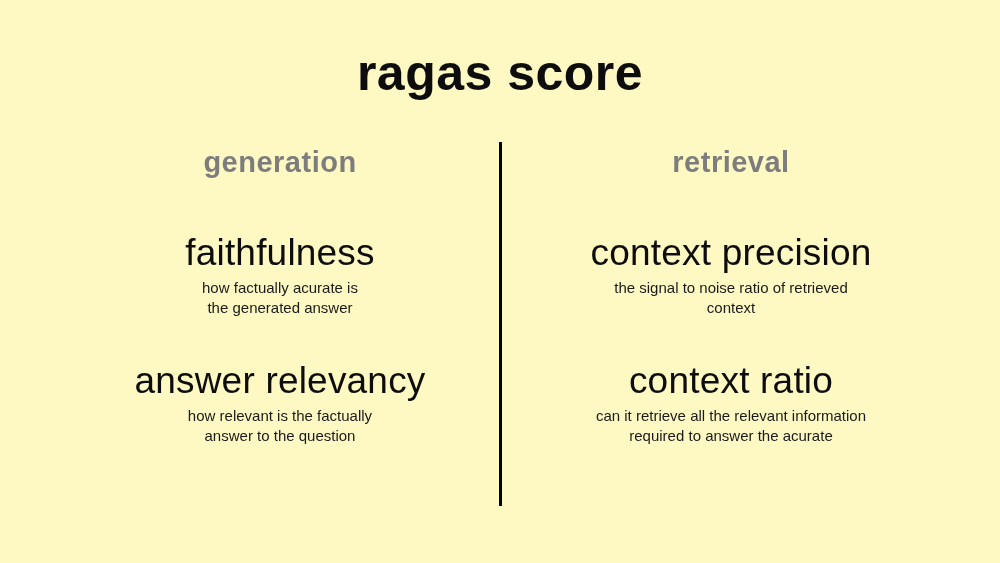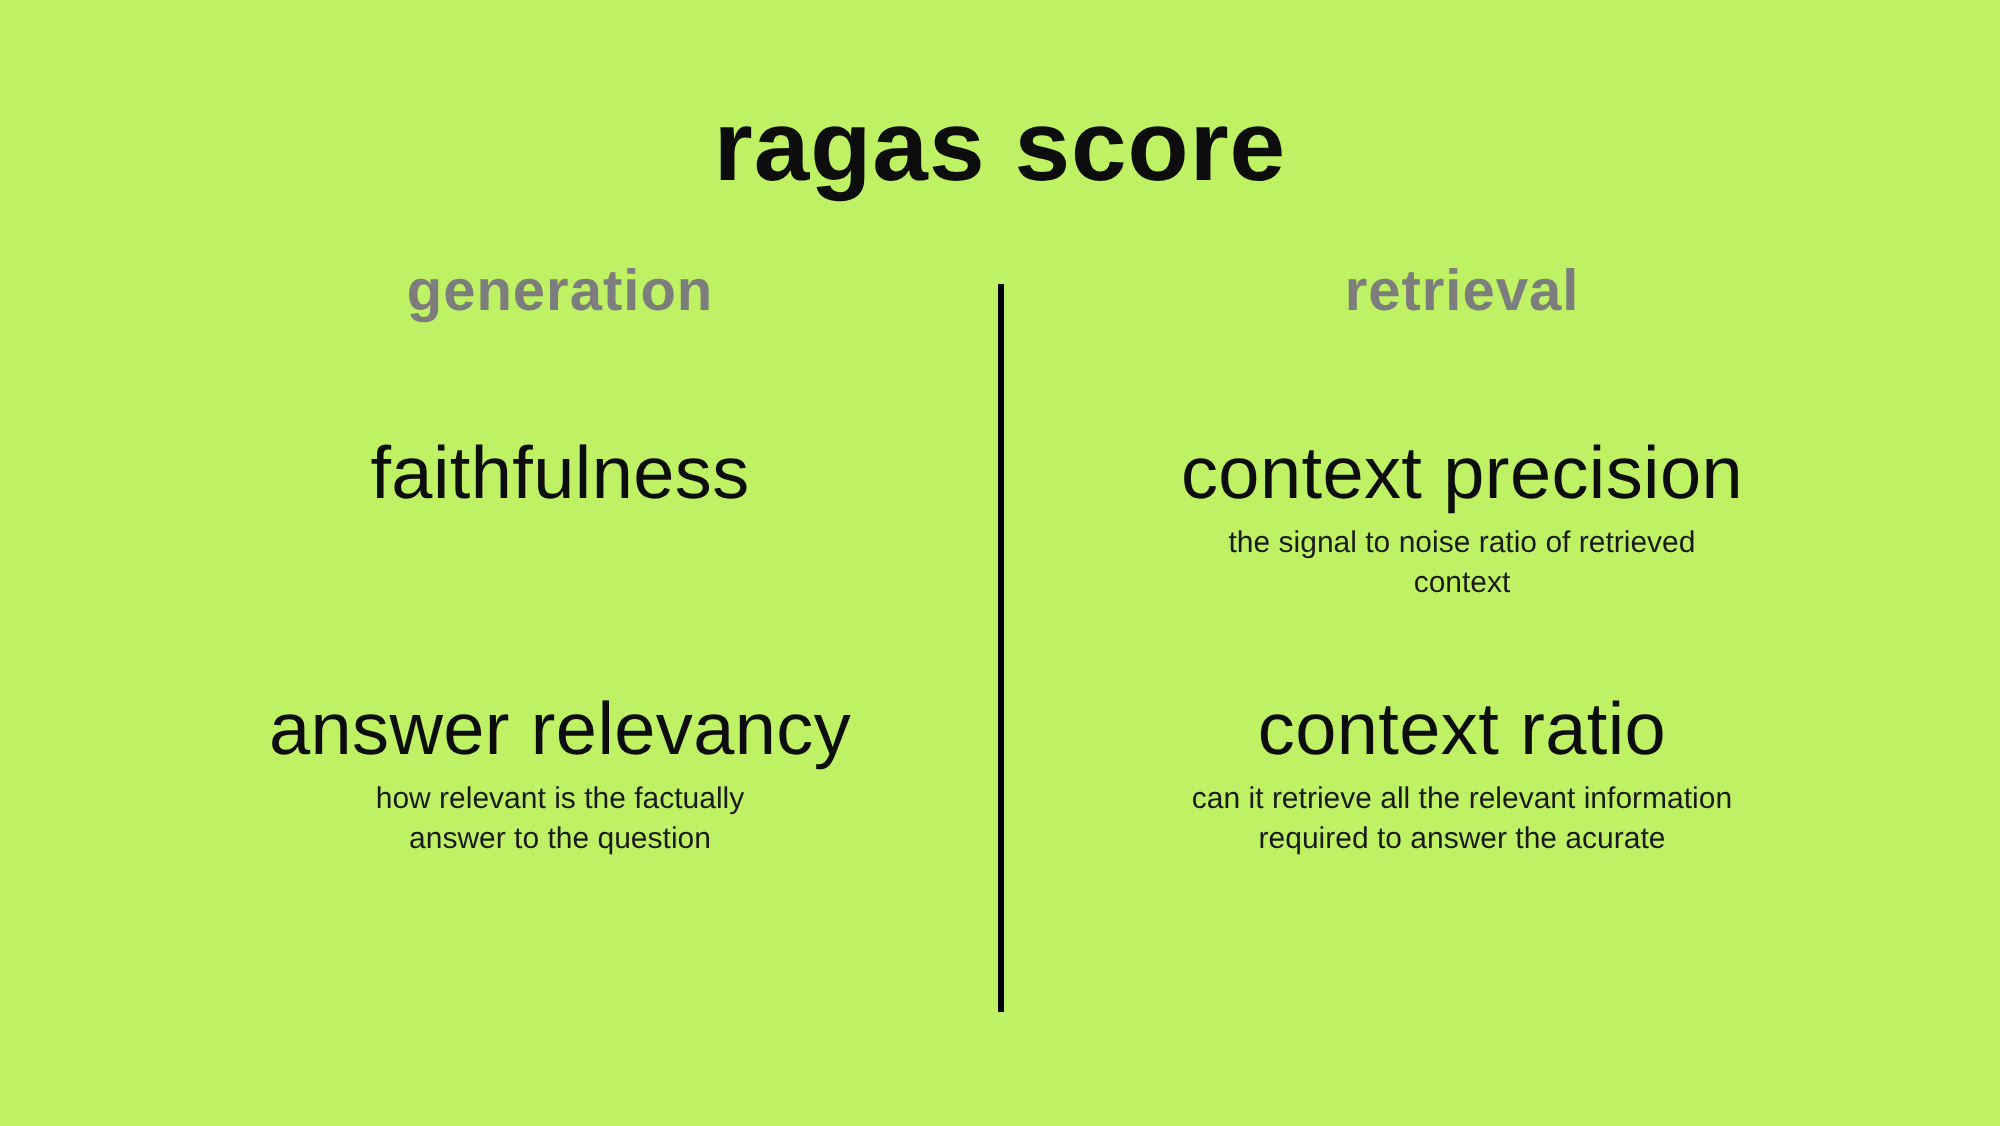--- a/index.html
+++ b/index.html
@@ -7,21 +7,21 @@
     width: 1000px;
     height: 563px;
     background: #ffffff;
     font-family: "Liberation Sans", sans-serif;
     overflow: hidden;
   }
   .slide {
     position: relative;
     width: 1000px;
     height: 563px;
-    background: #bef264;
+    background: #fef9c3;
   }
   .title {
     position: absolute;
     top: 44px;
     left: 0;
     width: 1000px;
     text-align: center;
     font-size: 50px;
     font-weight: 700;
     color: #0d0d0d;
@@ -30,21 +30,21 @@
   .divider {
     position: absolute;
     left: 499px;
     top: 142px;
     width: 3px;
     height: 364px;
     background: #000000;
   }
   .col {
     position: absolute;
-    top: 0;
+    top: 16px;
     height: 488px;
   }
   .col-left  { left: 30px;  width: 500px; }
   .col-right { left: 511px; width: 440px; }
   .col-header {
     position: absolute;
     top: 130px;
     left: 0;
     width: 100%;
     text-align: center;
@@ -83,20 +83,24 @@
 
   <h1 class="title">ragas score</h1>
 
   <div class="divider"></div>
 
   <div class="col col-left">
     <div class="col-header">generation</div>
 
     <div class="metric metric-1">
       <div class="metric-name">faithfulness</div>
+      <div class="metric-desc">
+        <div>how factually acurate is</div>
+        <div>the generated answer</div>
+      </div>
     </div>
 
     <div class="metric metric-2">
       <div class="metric-name">answer relevancy</div>
       <div class="metric-desc">
         <div>how relevant is the factually</div>
         <div>answer to the question</div>
       </div>
     </div>
   </div>

